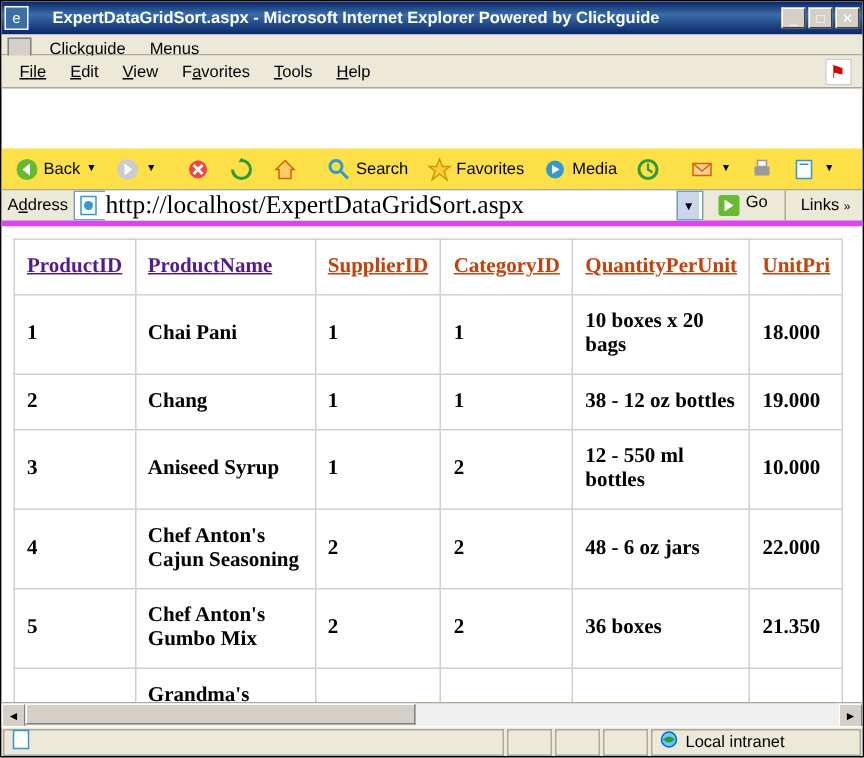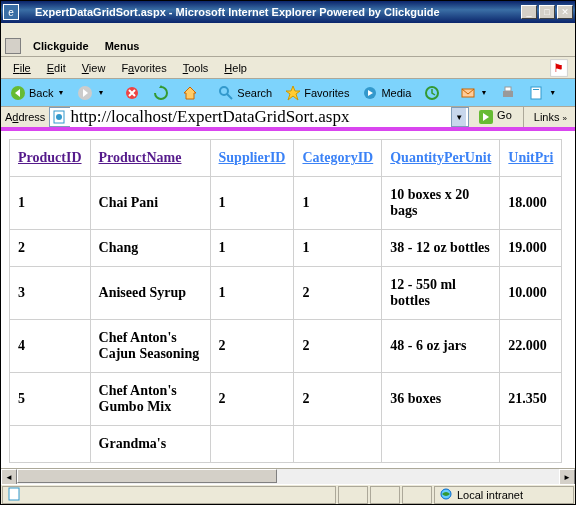--- a/index.html
+++ b/index.html
@@ -1,47 +1,47 @@
 <!DOCTYPE html>
 <html><head>
 <meta charset="utf-8">
 <style>
 * { box-sizing: border-box; margin: 0; padding: 0; }
 body { font-family: Tahoma, sans-serif; font-size: 11px; background: #fff; width: 576px; height: 505px; overflow: hidden; display: flex; flex-direction: column; border: 1px solid #000; }
 .titlebar { background: linear-gradient(#0a246a, #3a6ea5 40%, #0a246a); color: #fff; display: flex; align-items: center; height: 22px; padding: 0 2px; }
 .titlebar .icon { width: 16px; height: 16px; background: #3a6ea5; border: 1px solid #fff; margin-right: 4px; display:flex;align-items:center;justify-content:center;font-size:10px; }
 .titlebar .title { flex: 1; font-weight: bold; font-size: 11px; margin-left: 12px; }
 .winbtn { width: 16px; height: 14px; background: #d4d0c8; border: 1px solid #fff; border-right-color:#404040; border-bottom-color:#404040; margin-left: 2px; display:flex;align-items:center;justify-content:center;font-size:9px;font-family:Arial; }
-.menubar { background: #ece9d8; display: flex; align-items: flex-end; height: 34px; padding: 2px 4px; border-bottom: 1px solid #aca899; font-weight: bold; }
+.menubar { background: #ece9d8; display: flex; align-items: flex-start; height: 14px; padding: 2px 4px; border-bottom: 1px solid #aca899; }
 .menubar .mi { padding: 2px 8px; cursor: default; }
 .menubar .micon { width:16px;height:16px;background:#d4d0c8;border:1px solid #808080;margin-right:4px; }
 .filemenu { background: #ece9d8; display:flex; align-items:center; height:22px; padding:0 4px; border-bottom:1px solid #aca899; position:relative; }
 .filemenu .mi { padding: 2px 8px; cursor:default; }
 .filemenu .mi span { text-decoration: underline; }
 .throbber { position:absolute; right:2px; top:0; width:28px; height:22px; display:flex;align-items:center;justify-content:center; }
 .throbber svg { width:20px;height:20px; }
-.toolbar { background: #7dd3fc; display:flex; height:28px; padding:2px 4px; border-bottom:1px solid #aca899; gap:3px; }
+.toolbar { background: #fde047; display:flex; height:28px; padding:2px 4px; border-bottom:1px solid #aca899; gap:3px;margin-top:40px; }
 .tbtn { display:flex; align-items:center; gap:3px; padding:2px 4px; border:1px solid transparent; border-radius:3px; cursor:default; }
 .tico { width:16px; height:16px; display:flex;align-items:center;justify-content:center; }
 .sep { width:1px; height:20px; background:#aca899; margin:0 2px; }
 .dropdown-arrow { font-size:7px; color:#000; margin-left:1px; }
 .addrbar { background:#ece9d8; display:flex; align-items:center; height:24px; padding:2px 4px; gap:4px; border-bottom:4px solid #d946ef; }
 .addrbar .lbl span { text-decoration: underline; }
 .addrbar .combo { flex:1; display:flex; align-items:center; background:#fff; border:1px solid #7f9db9; height:20px; padding:0 2px; }
 .addrbar .combo .pageico { width:14px;height:14px;margin-right:4px; }
 .addrbar .combo input { flex:1; border:none; outline:none; font-family:Tahoma; font-size:17px; }
 .addrbar .combo .ddarrow { width:15px; height:18px; background:#c8d7ec; border-left:1px solid #7f9db9; display:flex;align-items:center;justify-content:center; font-size:8px; }
 .gobtn { display:flex;align-items:flex-start;gap:3px;padding:2px 4px;border:1px solid transparent;border-radius:2px; }
 .linksbtn { padding:2px 4px; }
 .content { flex:1; background:#fff; overflow:hidden; position:relative; }
 .scrollarea { position:absolute; inset:0; overflow:hidden; }
 .datagrid { border-collapse:collapse; margin:8px; }
 .datagrid th, .datagrid td { border:1px solid #d0d0d0; padding:10px 8px; text-align:left; vertical-align:middle; font-family:Georgia, 'Times New Roman', serif; font-size:14px; font-weight:bold; }
 .datagrid th a { color:#551a8b; text-decoration:underline; cursor:pointer; }
-.datagrid th a.fresh { color:#3b82f6; }
+.datagrid th a.fresh { color:#c2410c; }
 .datagrid td { color:#000; }
 .hscroll { height:16px; background:#ece9d8; border-top:1px solid #aca899; display:flex; }
 .hscroll .sbtn { width:16px;height:16px;background:#d4d0c8;border:1px solid #fff;border-right-color:#808080;border-bottom-color:#808080;display:flex;align-items:center;justify-content:center;font-size:8px; }
 .hscroll .track { flex:1; background:#efefef; position:relative; }
 .hscroll .thumb { position:absolute; left:0; top:0; height:14px; width:260px; background:#d4d0c8; border:1px solid #fff; border-right-color:#808080; border-bottom-color:#808080; }
 .statusbar { height:20px; background:#ece9d8; border-top:1px solid #fff; display:flex; align-items:center; }
 .statusbar .pane { border:1px solid #aca899; height:18px; margin:1px; display:flex;align-items:center;padding:0 4px; gap:4px; }
 .statusbar .pane.flex { flex:1; }
 .statusbar .pane.small { width:30px; }
 </style>

